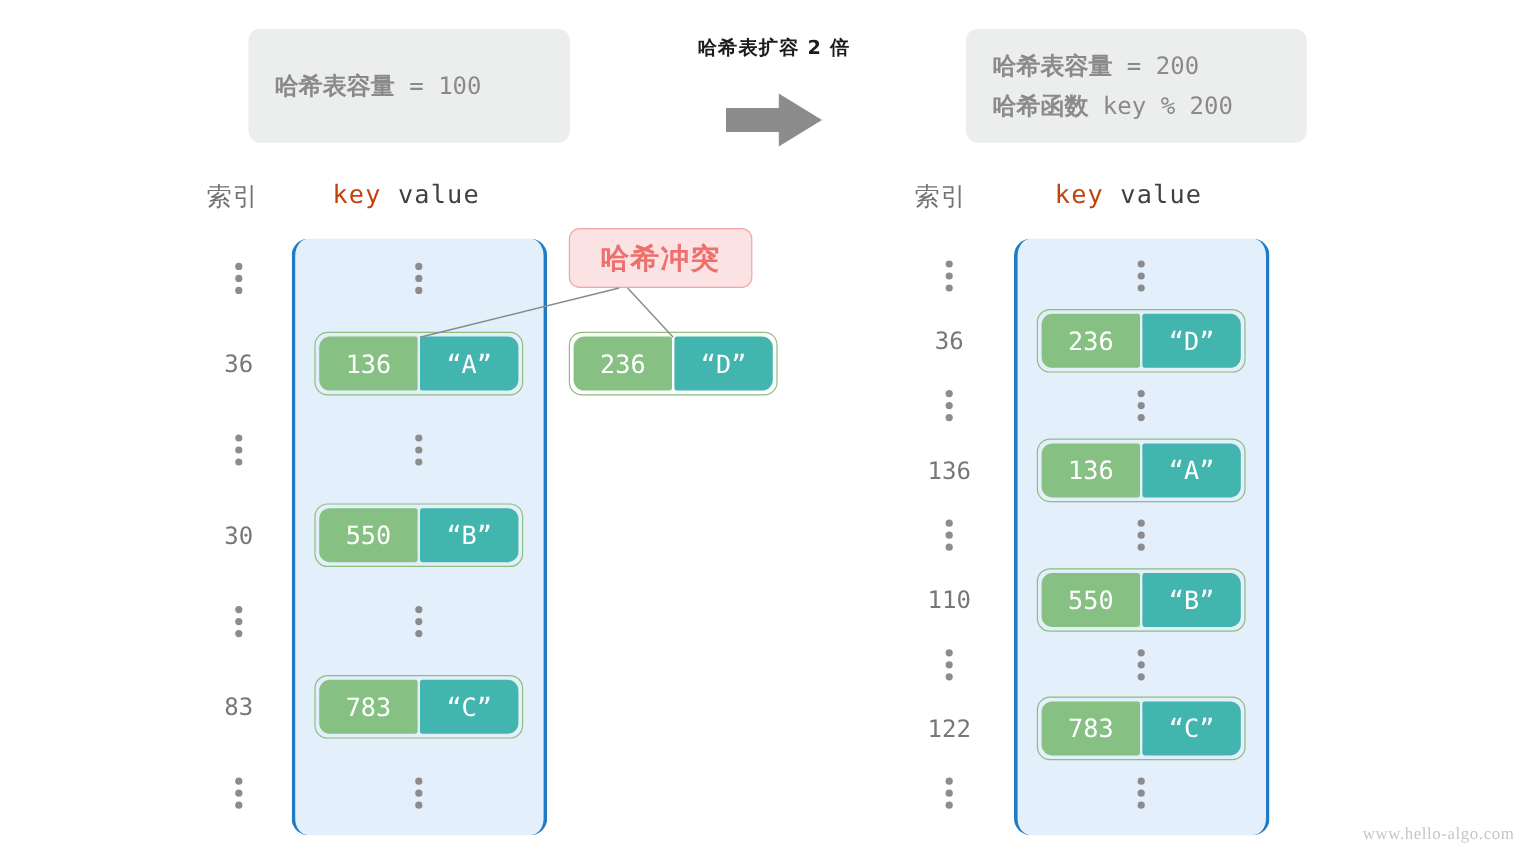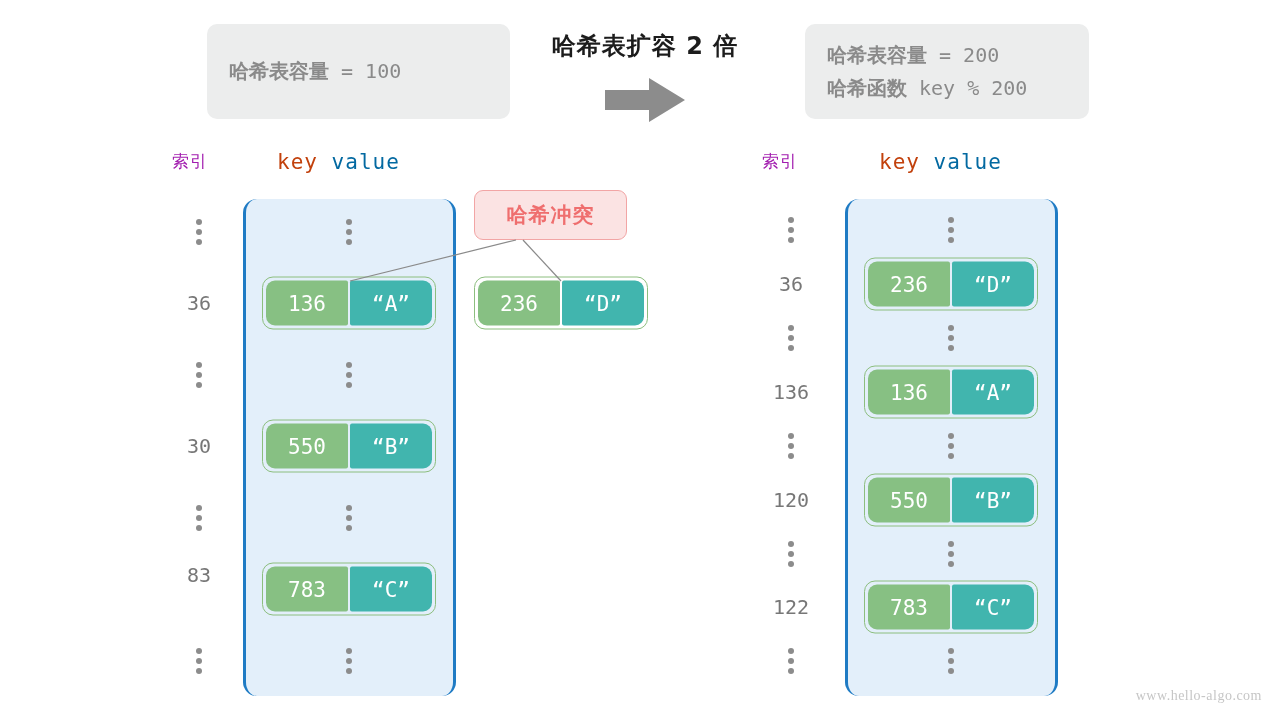--- a/index.html
+++ b/index.html
@@ -37,59 +37,59 @@
     font-size: 20px;
     color: #8a8a8a;
     white-space: pre;
     letter-spacing: 0px;
   }
   .info-line b {
     font-family: "DejaVu Sans", "Liberation Sans", sans-serif;
     font-weight: bold;
     color: #8a8a8a;
   }
-  #info-left  { left: 207px; top: 24px; width: 303px; height: 95px; }
+  #info-left  { left: 207px; top: 24px; width: 268px; height: 95px; }
   #info-right { left: 805px; top: 24px; width: 284px; height: 95px; }
 
   
   #transform-title {
     position: absolute;
     left: 520px;
     top: 30px;
     width: 250px;
     text-align: center;
-    font-size: 24px;
+    font-size: 16px;
     font-weight: bold;
     color: #1c1c1c;
     letter-spacing: 1px;
   }
   #transform-arrow {
     position: absolute;
     left: 605px;
     top: 78px;
     width: 80px;
     height: 44px;
   }
 
   
   .hdr-index {
     position: absolute;
-    font-size: 17px;
-    color: #a21caf;
+    font-size: 21px;
+    color: #737373;
     letter-spacing: 1px;
   }
   .hdr-kv {
     position: absolute;
     font-family: "DejaVu Sans Mono", "Liberation Mono", monospace;
     font-size: 21px;
     letter-spacing: 1px;
     white-space: pre;
   }
   .kv-key   { color: #c2410c; }
-  .kv-value { color: #0369a1; margin-top: 12px; }
+  .kv-value { color: #404040; margin-top: 12px; }
 
   
   .bucket {
     position: absolute;
     background: #e3effa;
     border-left: 3px solid #1f7bc4;
     border-right: 3px solid #1f7bc4;
     border-radius: 14px;
     box-sizing: border-box;
   }
@@ -161,21 +161,21 @@
     left: 474px;
     top: 190px;
     width: 153px;
     height: 50px;
     background: #fbe3e3;
     border: 1.5px solid #f2a5a5;
     border-radius: 9px;
     display: flex;
     align-items: center;
     justify-content: center;
-    font-size: 21px;
+    font-size: 24px;
     font-weight: bold;
     color: #ef6e6e;
     letter-spacing: 1px;
     box-sizing: border-box;
   }
 
   
   #connectors {
     position: absolute;
     left: 0;
@@ -258,21 +258,21 @@
       <div class="dots" style="left: 199px; top: 518px;">
         <i></i>
         <i></i>
         <i></i>
       </div>
       <div class="dots" style="left: 349px; top: 518px;">
         <i></i>
         <i></i>
         <i></i>
       </div>
-      <div class="idx" style="left: 154px; top: 575px;">83</div>
+      <div class="idx" style="left: 154px; top: 589px;">83</div>
       <div class="pair" style="left: 349px; top: 589px;">
         <div class="cell key">783</div>
         <div class="cell val">“C”</div>
       </div>
       <div class="dots" style="left: 199px; top: 661px;">
         <i></i>
         <i></i>
         <i></i>
       </div>
       <div class="dots" style="left: 349px; top: 661px;">
@@ -313,21 +313,21 @@
       <div class="dots" style="left: 791px; top: 446px;">
         <i></i>
         <i></i>
         <i></i>
       </div>
       <div class="dots" style="left: 951px; top: 446px;">
         <i></i>
         <i></i>
         <i></i>
       </div>
-      <div class="idx" style="left: 746px; top: 500px;">120</div>
+      <div class="idx" style="left: 746px; top: 500px;">110</div>
       <div class="pair" style="left: 951px; top: 500px;">
         <div class="cell key">550</div>
         <div class="cell val">“B”</div>
       </div>
       <div class="dots" style="left: 791px; top: 554px;">
         <i></i>
         <i></i>
         <i></i>
       </div>
       <div class="dots" style="left: 951px; top: 554px;">

